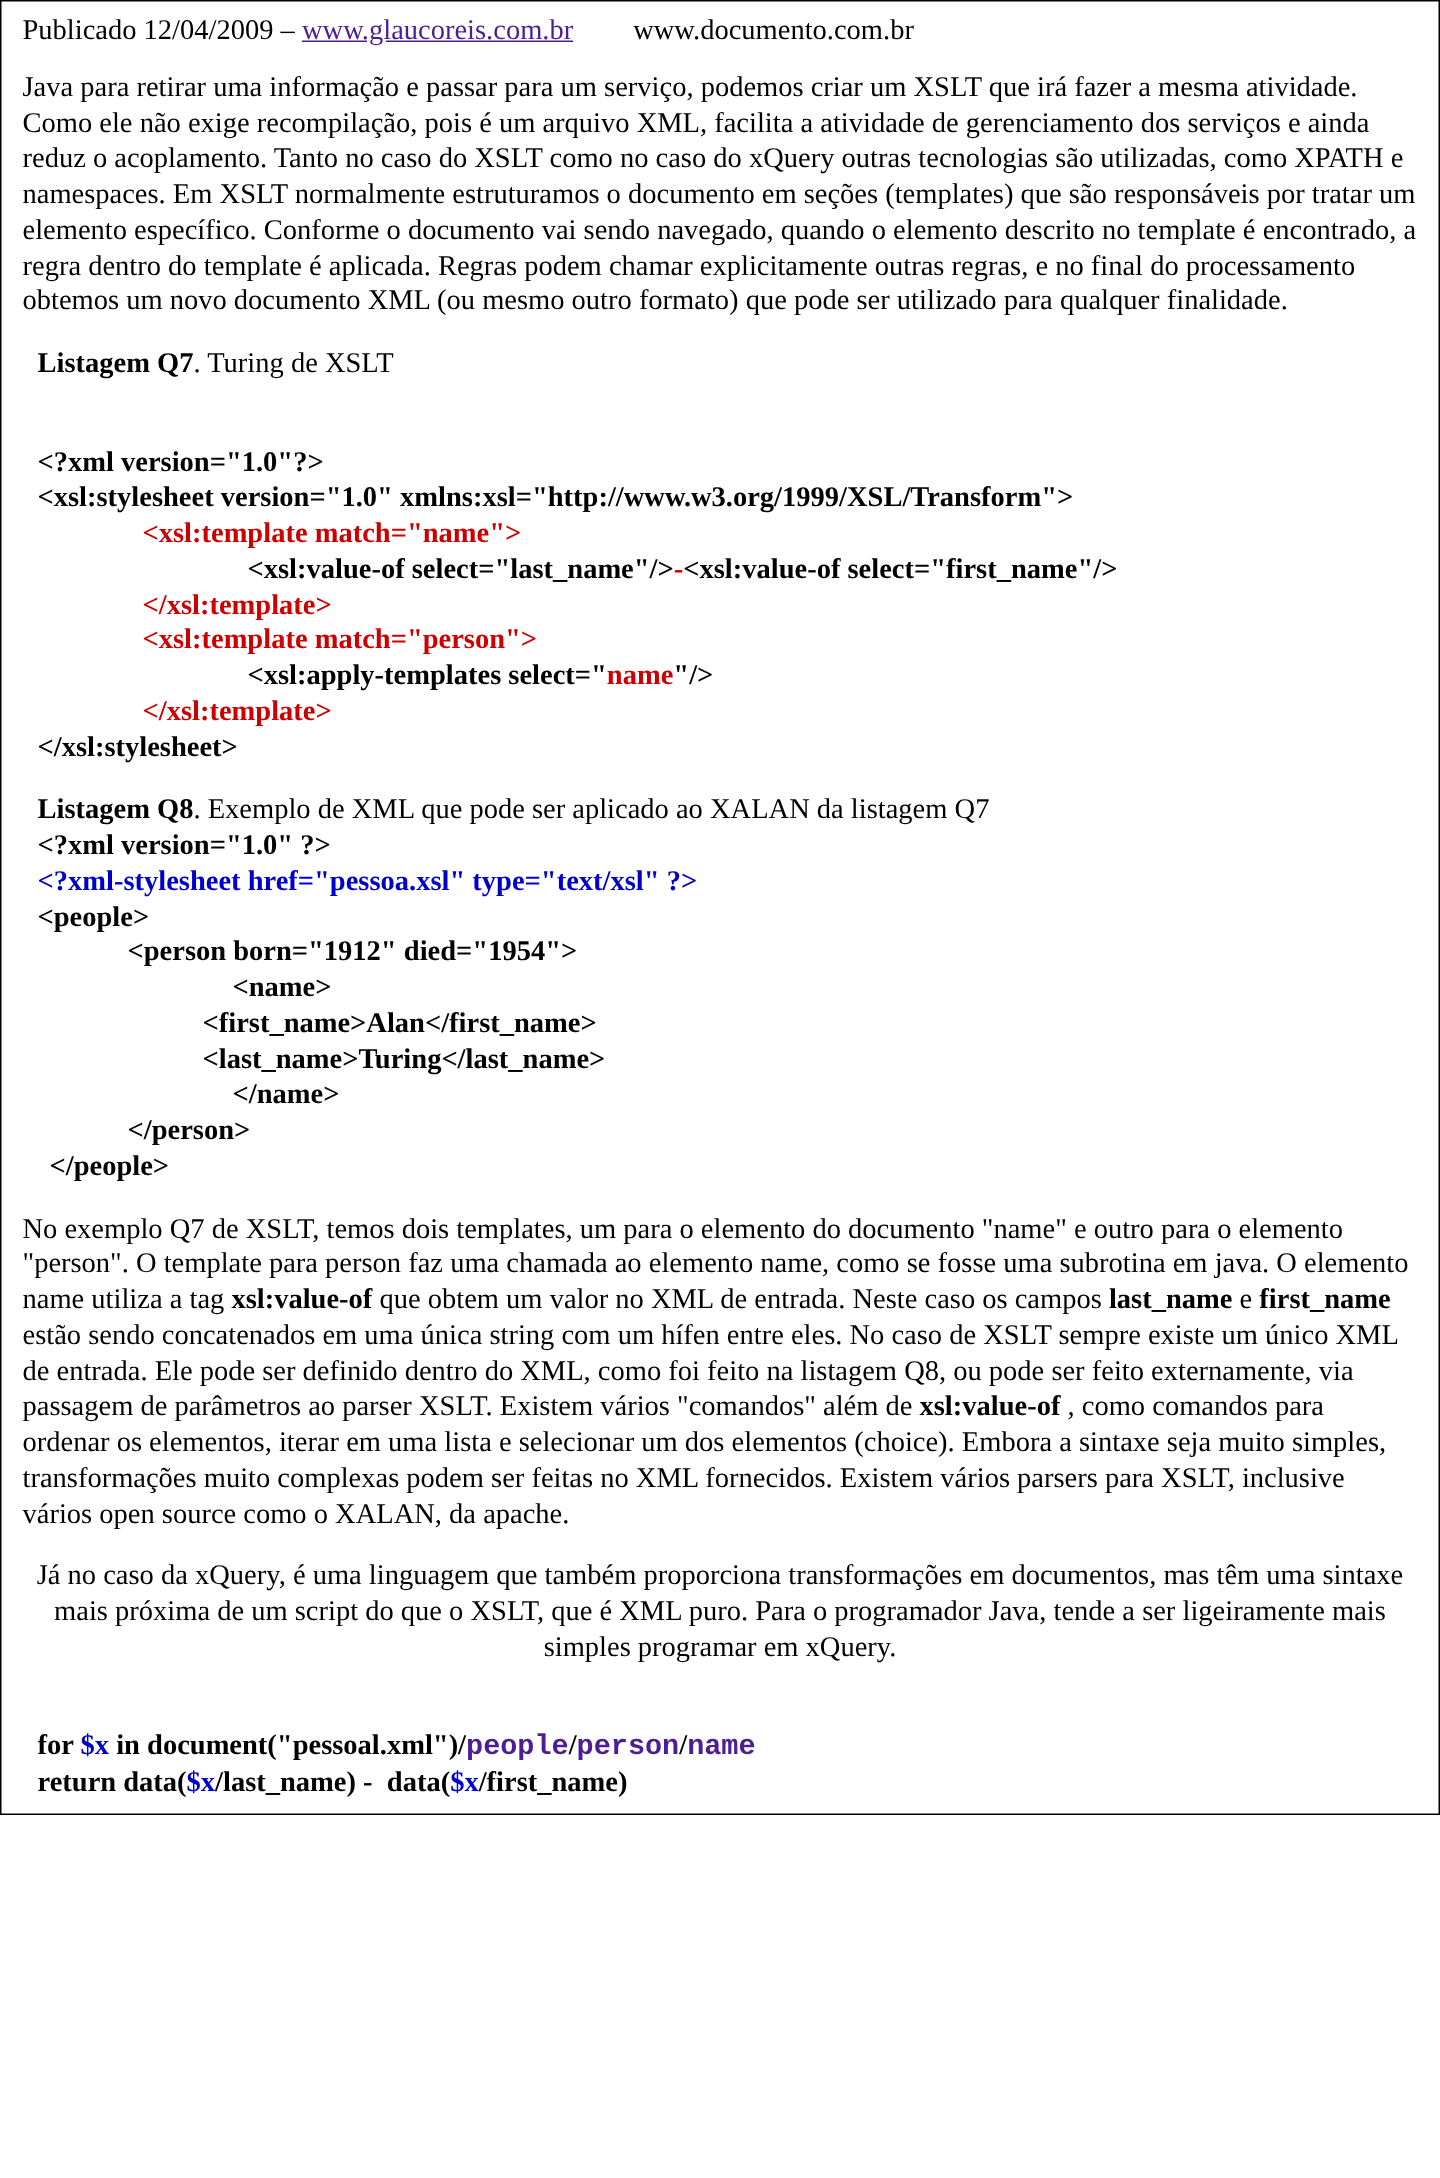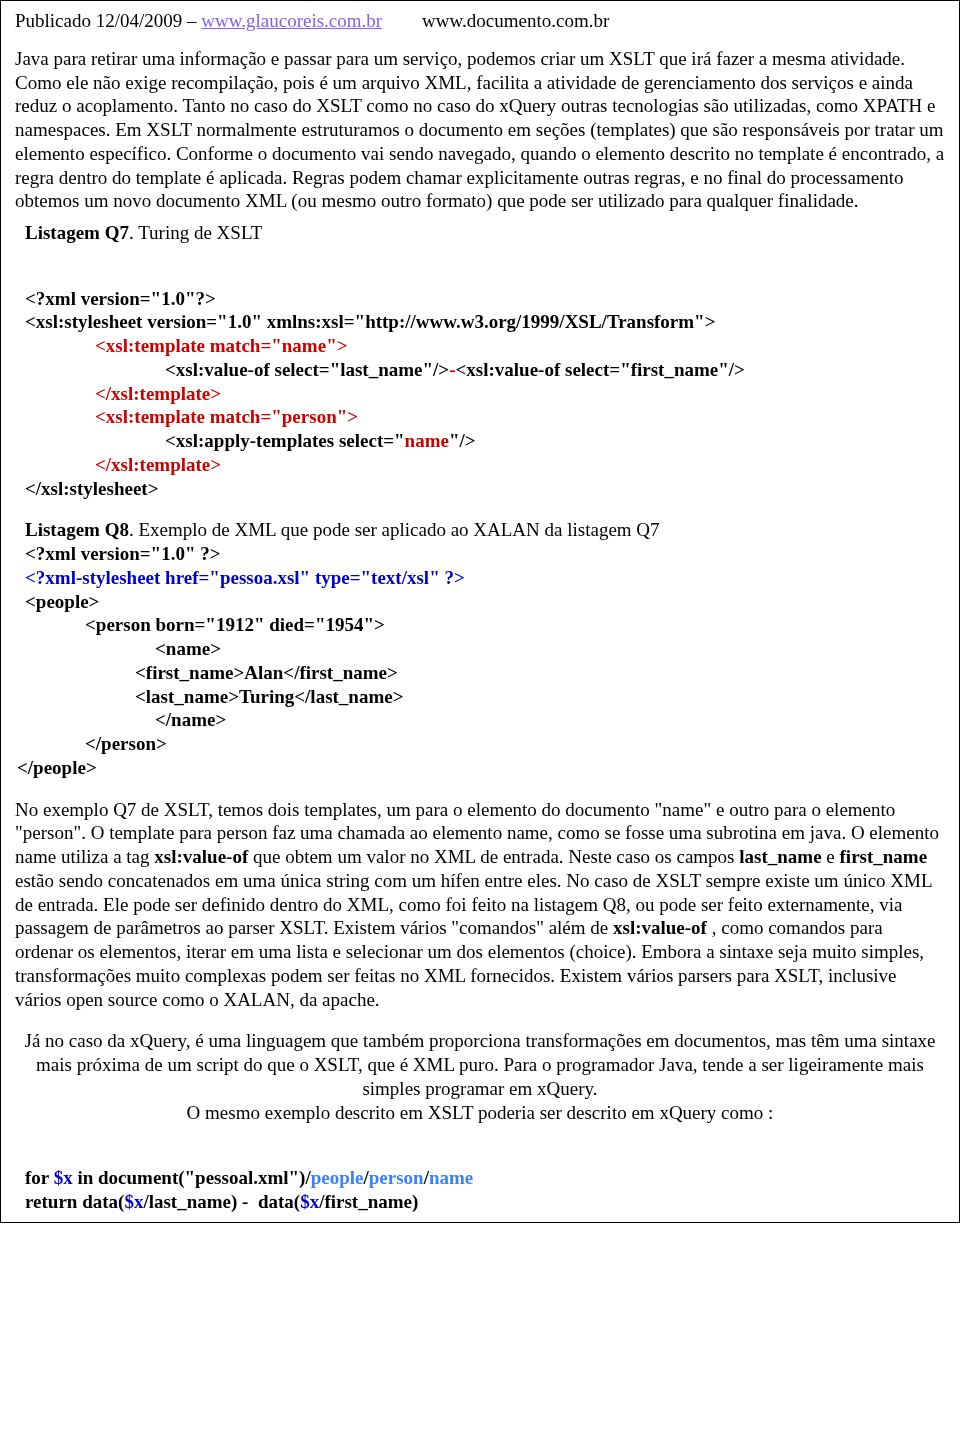--- a/index.html
+++ b/index.html
@@ -11,50 +11,50 @@
     margin: 0;
     padding: 8px 14px;
     width: 960px;
     box-sizing: border-box;
     border: 1px solid #000;
   }
   .header {
     margin-bottom: 14px;
   }
   .header a {
-    color: #8b5cf6;
+    color: #4c1d95;
     text-decoration: underline;
   }
   .header .sep {
     display: inline-block;
     width: 40px;
   }
   p {
     margin: 0 0 6px 0;
   }
   .para1 {
-    margin-bottom: 8px;
+    margin-bottom: 18px;
   }
   .listing-title {
     margin: 0 0 18px 10px;
   }
   .code-block {
     margin: 0 0 18px 10px;
     font-family: "Times New Roman", Times, serif;
     font-size: 19px;
     line-height: 1.25;
     white-space: pre;
   }
   .code-block2 {
     margin: 0 0 18px 0;
   }
   .bold { font-weight: bold; }
   .red { color: #cc0000; }
   .blue { color: #0000cc; }
-  .green { color: #3b82f6; }
+  .green { color: #4c1d95; font-family: Liberation Mono, monospace; }
   .indent1 { margin-left: 70px; display:inline-block; }
   .indent2 { margin-left: 140px; display:inline-block; }
   .indent3 { margin-left: 120px; display:inline-block; }
   .para2 {
     margin: 0 0 18px 0;
   }
   .para3 {
     margin: 0 0 18px 0;
     text-align: center;
   }
@@ -87,28 +87,27 @@
 <div class="code-block code-block2"><span style="margin-left:10px;"><span class="bold">Listagem Q8</span><span>. Exemplo de XML que pode ser aplicado ao XALAN da listagem Q7</span></span>
 <span class="bold" style="margin-left:10px;">&lt;?xml version="1.0" ?&gt;</span>
 <span class="bold blue" style="margin-left:10px;">&lt;?xml-stylesheet href="pessoa.xsl" type="text/xsl" ?&gt;</span>
 <span class="bold" style="margin-left:10px;">&lt;people&gt;</span>
 <span class="bold indent1">&lt;person born="1912" died="1954"&gt;</span>
 <span class="bold indent2">&lt;name&gt;</span>
 <span class="bold indent3">&lt;first_name&gt;Alan&lt;/first_name&gt;</span>
 <span class="bold indent3">&lt;last_name&gt;Turing&lt;/last_name&gt;</span>
 <span class="bold indent2">&lt;/name&gt;</span>
 <span class="bold indent1">&lt;/person&gt;</span>
-<span class="bold" style="margin-left:2px;">&lt;/people&gt;</span>
+<span class="bold" style="margin-left:18px;">&lt;/people&gt;</span>
 </div>
 
 <p class="para2">
 <span>  No exemplo Q7 de XSLT, temos dois templates, um para o elemento do documento "name" e outro para o elemento "person". O template para person faz uma chamada ao elemento name, como se fosse uma subrotina em java. O elemento name utiliza a tag </span><span class="bold">xsl:value-of</span><span> que obtem um valor no XML de entrada. Neste caso os campos </span><span class="bold">last_name</span><span> e </span><span class="bold">first_name</span><span> estão sendo concatenados em uma única string com um hífen entre eles. No caso de XSLT sempre existe um único XML de entrada. Ele pode ser definido dentro do XML, como foi feito na listagem Q8, ou pode ser feito externamente, via passagem de parâmetros ao parser XSLT. Existem vários "comandos" além de </span><span class="bold">xsl:value-of</span><span> , como comandos para ordenar os elementos, iterar em uma lista e selecionar um dos elementos (choice). Embora a sintaxe seja muito simples, transformações muito complexas podem ser feitas no XML fornecidos. Existem vários parsers para XSLT, inclusive vários open source como o XALAN, da apache.</span>
 </p>
 
 <p class="para3">
 <span>  Já no caso da xQuery, é uma linguagem que também proporciona transformações em documentos, mas têm uma sintaxe mais próxima de um script do que o XSLT, que é XML puro. Para o programador Java, tende a ser ligeiramente mais simples programar em xQuery.</span><br>
-<span>  O mesmo exemplo descrito em XSLT poderia ser descrito em xQuery como :</span>
 </p>
 
 <div class="code-block bold" style="margin-left:10px; margin-bottom:0;">
 <span><span>for </span><span class="blue">$x</span><span> in document("pessoal.xml")/</span><span class="green">people</span><span>/</span><span class="green">person</span><span>/</span><span class="green">name</span></span>
 <span><span>return data(</span><span class="blue">$x</span><span>/last_name) -  data(</span><span class="blue">$x</span><span>/first_name)</span></span>
 </div>
 
 </body></html>

